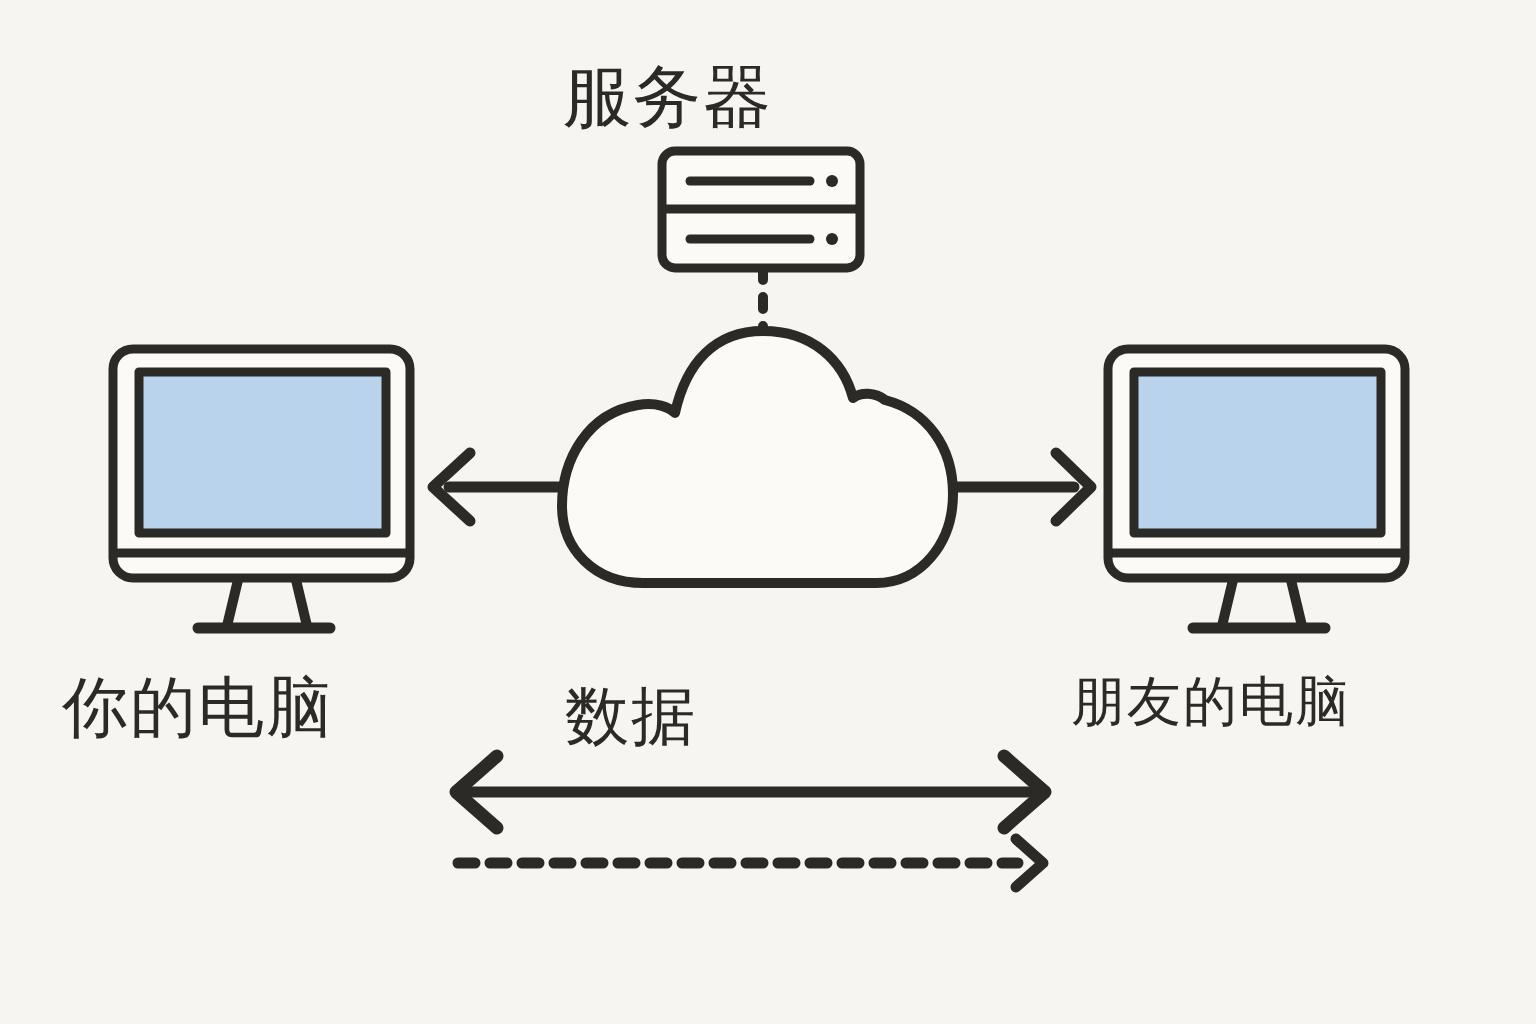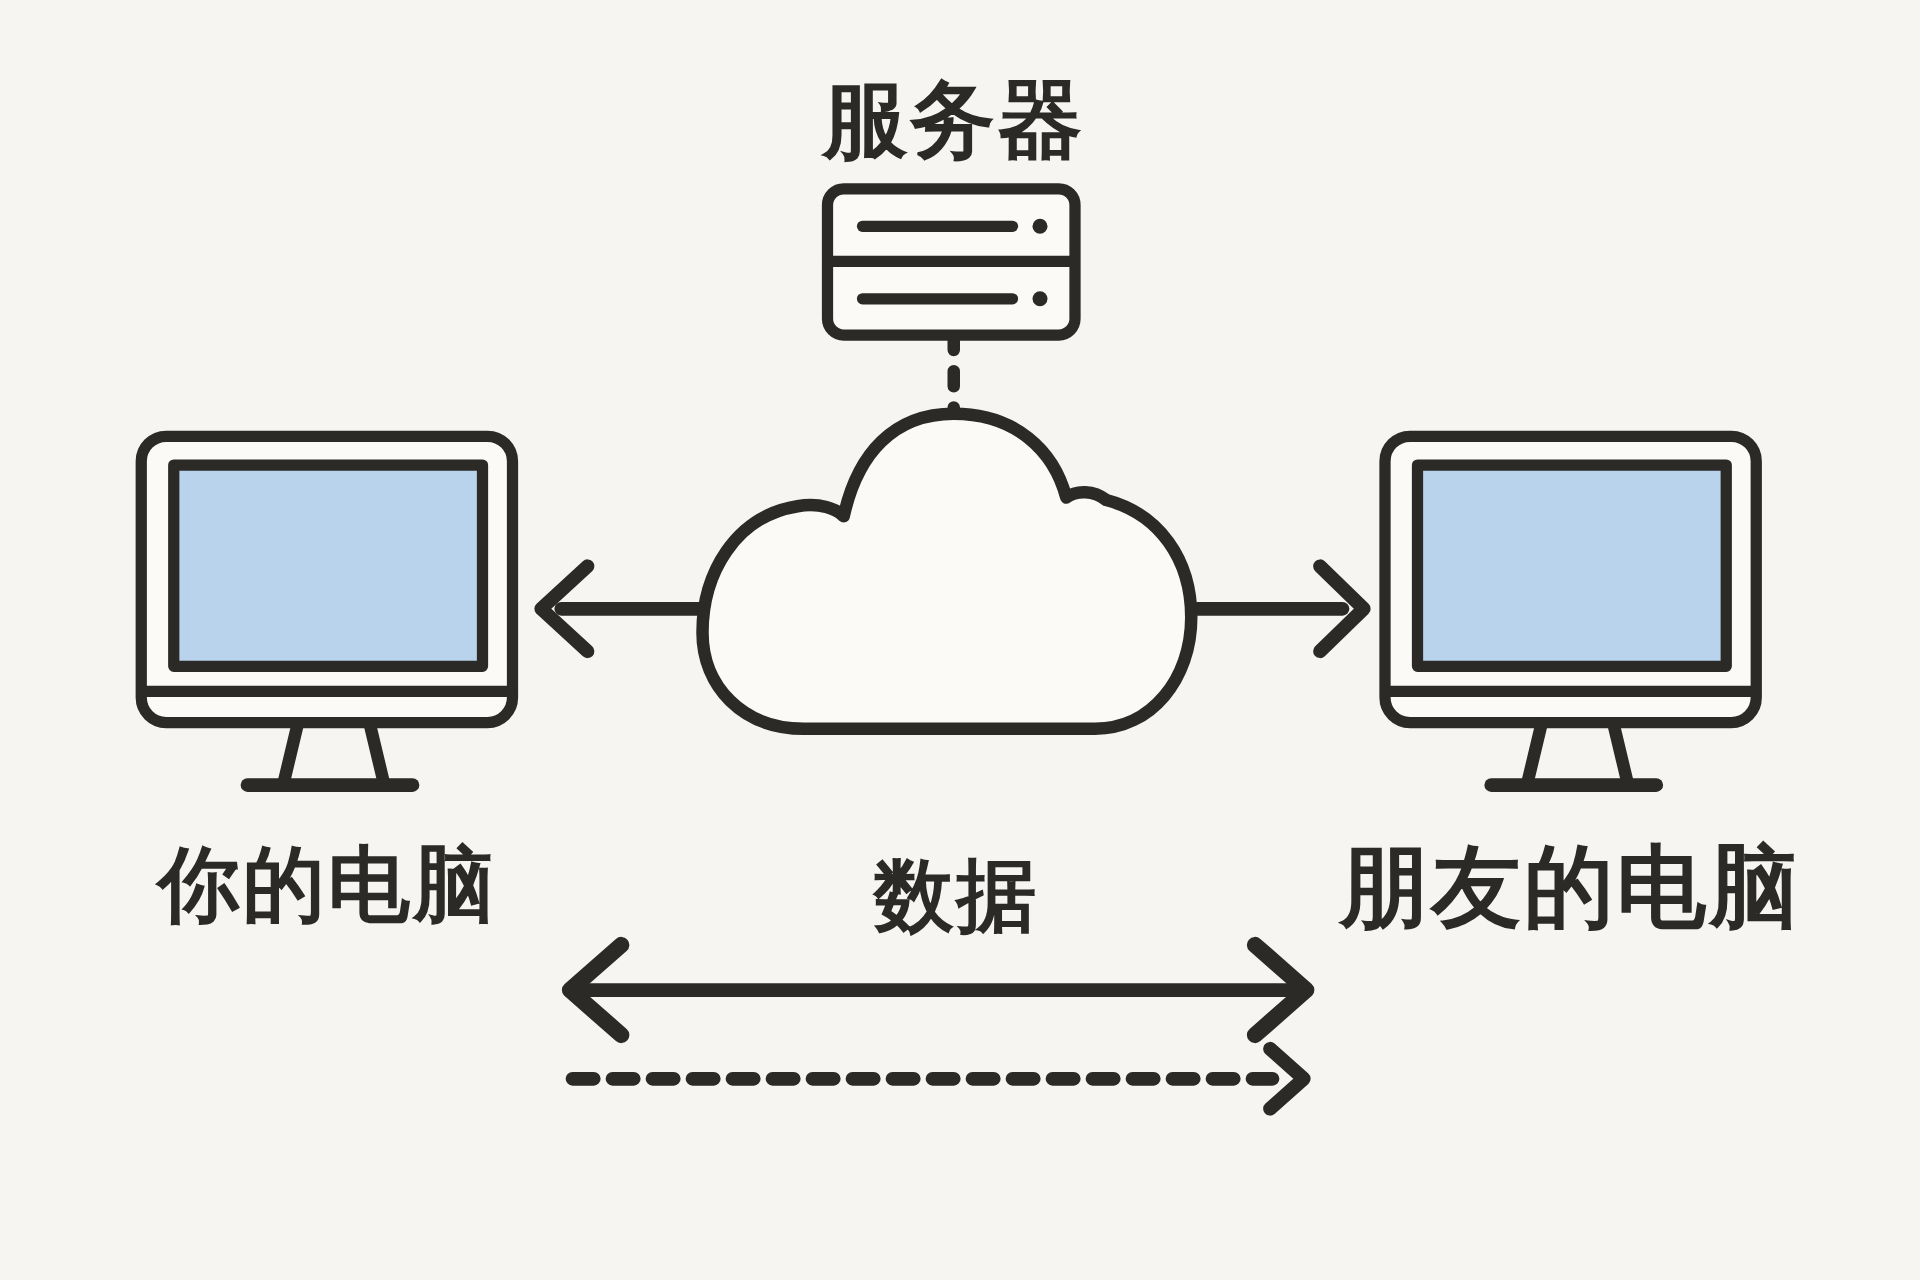--- a/index.html
+++ b/index.html
@@ -21,32 +21,31 @@
   .ln   {stroke:var(--ink);fill:none;stroke-width:9; stroke-linecap:round;stroke-linejoin:round;}
   .ln10 {stroke:var(--ink);fill:none;stroke-width:10;stroke-linecap:round;stroke-linejoin:round;}
   .ln11 {stroke:var(--ink);fill:none;stroke-width:11;stroke-linecap:round;stroke-linejoin:round;}
   .ln13 {stroke:var(--ink);fill:none;stroke-width:13;stroke-linecap:round;stroke-linejoin:round;}
   .shape{fill:var(--paper);}
   .scr  {fill:var(--screen);}
   .dot  {fill:var(--ink);stroke:none;}
   .label{
     position:absolute;
     color:var(--ink);
-    font-weight:700;
-    text-align:center;
+    font-weight:400;
     letter-spacing:2px;
     line-height:1;
     white-space:nowrap;
     user-select:none;
   }
   #server-label  {left:563px;top:62px;  width:400px;font-size:68px;}
   #internet-label{left:562px;top:466px; width:400px;font-size:64px;}
   #your-label    {left:62px; top:674px; width:400px;font-size:66px;}
   #data-label    {left:565px;top:684px; width:400px;font-size:64px;}
-  #friends-label {left:1071px;top:674px;width:370px;font-size:72px;}
+  #friends-label {left:1071px;top:674px;width:370px;font-size:54px;}
 </style>
 </head>
 <body>
 
 <div class="stage">
 
   <svg width="1536" height="1024" viewBox="0 0 1536 1024">
 
     <defs>
       <g id="monitorShape">

